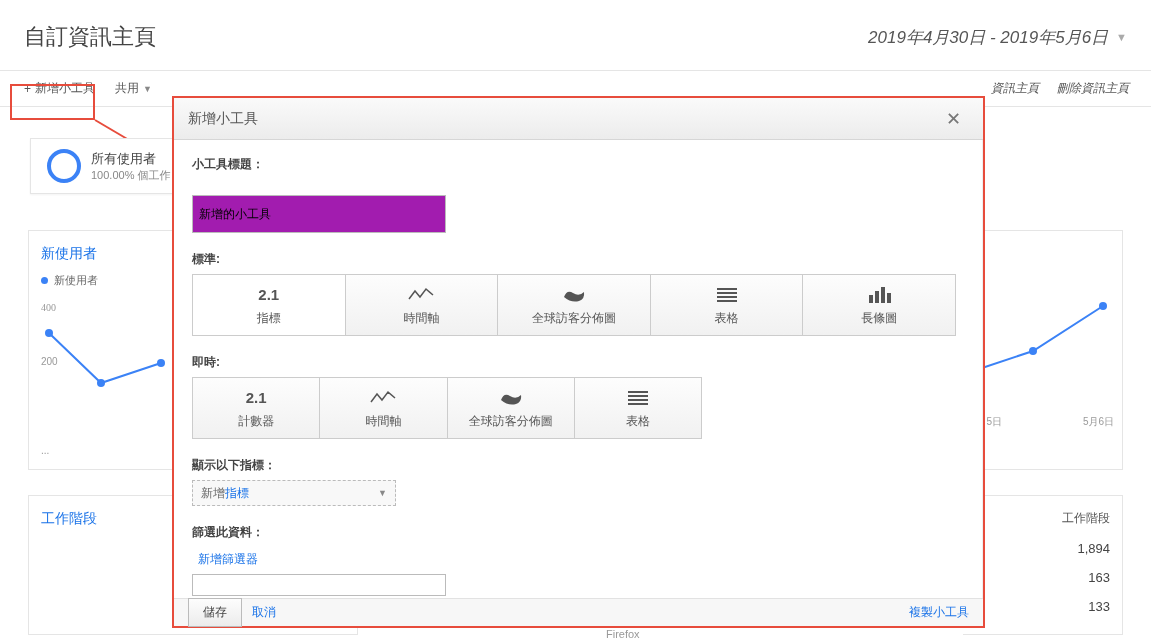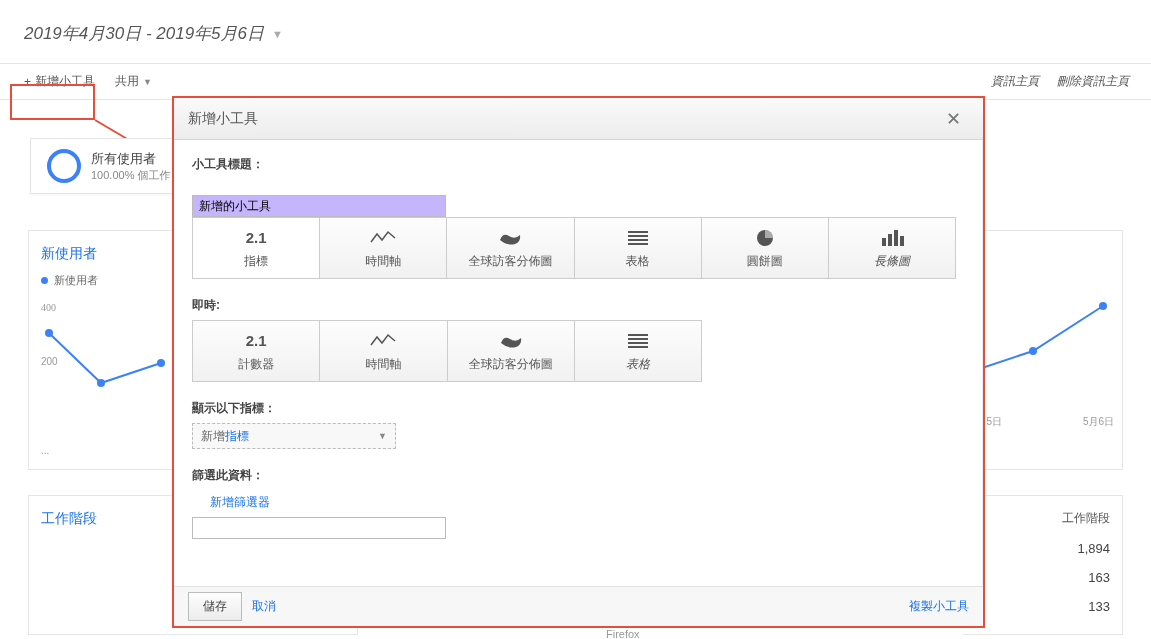--- a/index.html
+++ b/index.html
@@ -128,84 +128,85 @@
   .modal-header .mt { font-size:14px; color:#555;}
   .modal-header .close { font-size:18px; color:#777; cursor:pointer; padding:4px 8px;}
 
   .modal-body {
     flex:1; padding: 16px 18px 10px; overflow:auto;
     border-right:1px solid #eee;
   }
 
   .form-label { font-size:12px; font-weight:bold; color:#444; margin-bottom:22px; }
   .text-input {
-    width: 254px; height:22px; border:1px solid #bbb; padding:4px 6px;
-    font-size:12px; background:#c4b5fd;
+    width: 254px; height:38px; border:1px solid #bbb; padding:4px 6px;
+    font-size:12px; background:#a21caf;
   }
 
   .section-label { font-size:12px; font-weight:bold; color:#444; margin-top:18px; margin-bottom:6px;}
 
   .type-grid {
     display:flex; border:1px solid #ccc; width:764px;
   }
   .type-cell {
     flex:1; height:60px; border-right:1px solid #ccc;
     display:flex; flex-direction:column; align-items:center; justify-content:center;
     gap:4px; cursor:pointer;
     background: linear-gradient(#fdfdfd,#f1f1f1);
     font-size:12px; color:#555;
   }
-  .type-cell:last-child{border-right:none;font-style:italic;}
+  .type-cell:last-child{border-right:none;}
   .type-cell.selected {
     background:#fff;
   }
   .type-grid.realtime { width: 510px; }
 
   .type-cell .ic { height:22px; display:flex; align-items:center; justify-content:center; color:#555;}
   .type-cell .ic svg { width:26px; height:20px; }
   .type-cell .num { font-weight:bold; font-size:15px; color:#555;}
 
   .metric-select {
     width:204px; height:26px; border:1px dashed #bbb; background:#f8f8f8;
     display:flex; align-items:center; justify-content:space-between;
     padding: 0 8px; font-size:12px; color:#666;
   }
   .metric-select .blue { color:#1a73e8; }
 
-  .add-filter { color:#1a73e8; font-size:12px; margin-left:18px; cursor:pointer; margin-top:4px; display:inline-block;}
+  .add-filter { color:#1a73e8; font-size:12px; margin-left:6px; cursor:pointer; margin-top:4px; display:inline-block;}
 
   .link-row { display:flex; align-items:center; gap:8px; margin-top:18px;}
   .link-input {
     width:254px; height:22px; border:1px solid #bbb; margin-top:6px; display:block;
   }
   .help-ic {
     width:14px;height:14px;border:1px solid #aaa;display:inline-flex;align-items:center;justify-content:center;
     font-size:9px;color:#888; background:#f5f5f5;
   }
 
   .modal-footer {
-    height:40px; border-top:1px solid #e2e2e2; background:#f7f7f7;
+    height:28px; border-top:1px solid #e2e2e2; background:#f7f7f7;
     display:flex; align-items:center; padding:0 14px; gap:10px;
   }
   .btn-save {
     background:linear-gradient(#fdfdfd,#ececec); border:1px solid #bbb;
     padding:5px 14px; font-size:12px; color:#444; cursor:pointer;
   }
   .btn-cancel { color:#1a73e8; font-size:12px; cursor:pointer;}
   .modal-footer .spacer{flex:1;}
   .btn-clone { color:#1a73e8; font-size:12px; cursor:pointer;}
 
   .firefox-label{ position:absolute; top:628px; left:606px; font-size:11px; color:#999;}
 </style>
 </head>
 <body>
 
 <div class="page">
 
   <div class="page-header">
+    <div class="page-title">自訂資訊主頁</div>
     <div class="date-range">
       <span>2019年4月30日 - 2019年5月6日</span>
       <span class="tri">▼</span>
     </div>
   </div>
 
   <div class="toolbar">
     <div class="tb-item">
       <span>+</span>
       <span>新增小工具</span>
@@ -290,20 +291,21 @@
   <div class="modal-wrap">
     <div class="modal-header">
       <div class="mt">新增小工具</div>
       <div class="close">✕</div>
     </div>
 
     <div class="modal-body">
       <div class="form-label">小工具標題：</div>
       <input class="text-input" value="新增的小工具" style="">
 
+      <div class="section-label">標準:</div>
       <div class="type-grid">
         <div class="type-cell selected">
           <div class="ic">
               <span class="num">2.1</span>
             </div>
           <span>指標</span>
         </div>
         <div class="type-cell">
           <div class="ic">
             <svg viewBox="0 0 26 20">
@@ -323,29 +325,20 @@
         <div class="type-cell">
           <div class="ic">
             <svg viewBox="0 0 26 20">
               <line x1="3" y1="4" x2="23" y2="4" stroke="#555" stroke-width="2"></line>
               <line x1="3" y1="8" x2="23" y2="8" stroke="#555" stroke-width="2"></line>
               <line x1="3" y1="12" x2="23" y2="12" stroke="#555" stroke-width="2"></line>
               <line x1="3" y1="16" x2="23" y2="16" stroke="#555" stroke-width="2"></line>
             </svg>
           </div>
           <span>表格</span>
-        </div>
-        <div class="type-cell">
-          <div class="ic">
-            <svg viewBox="0 0 26 20">
-                <circle cx="13" cy="10" r="8" fill="#555"></circle>
-                <path d="M13,10 L13,2 A8,8 0 0,1 21,10 Z" fill="#fff" opacity="0.5"></path>
-              </svg>
-          </div>
-          <span>圓餅圖</span>
         </div>
         <div class="type-cell">
           <div class="ic">
             <svg viewBox="0 0 26 20">
               <rect x="3" y="10" width="4" height="8" fill="#555"></rect>
               <rect x="9" y="6" width="4" height="12" fill="#555"></rect>
               <rect x="15" y="2" width="4" height="16" fill="#555"></rect>
               <rect x="21" y="8" width="4" height="10" fill="#555"></rect>
             </svg>
           </div>

